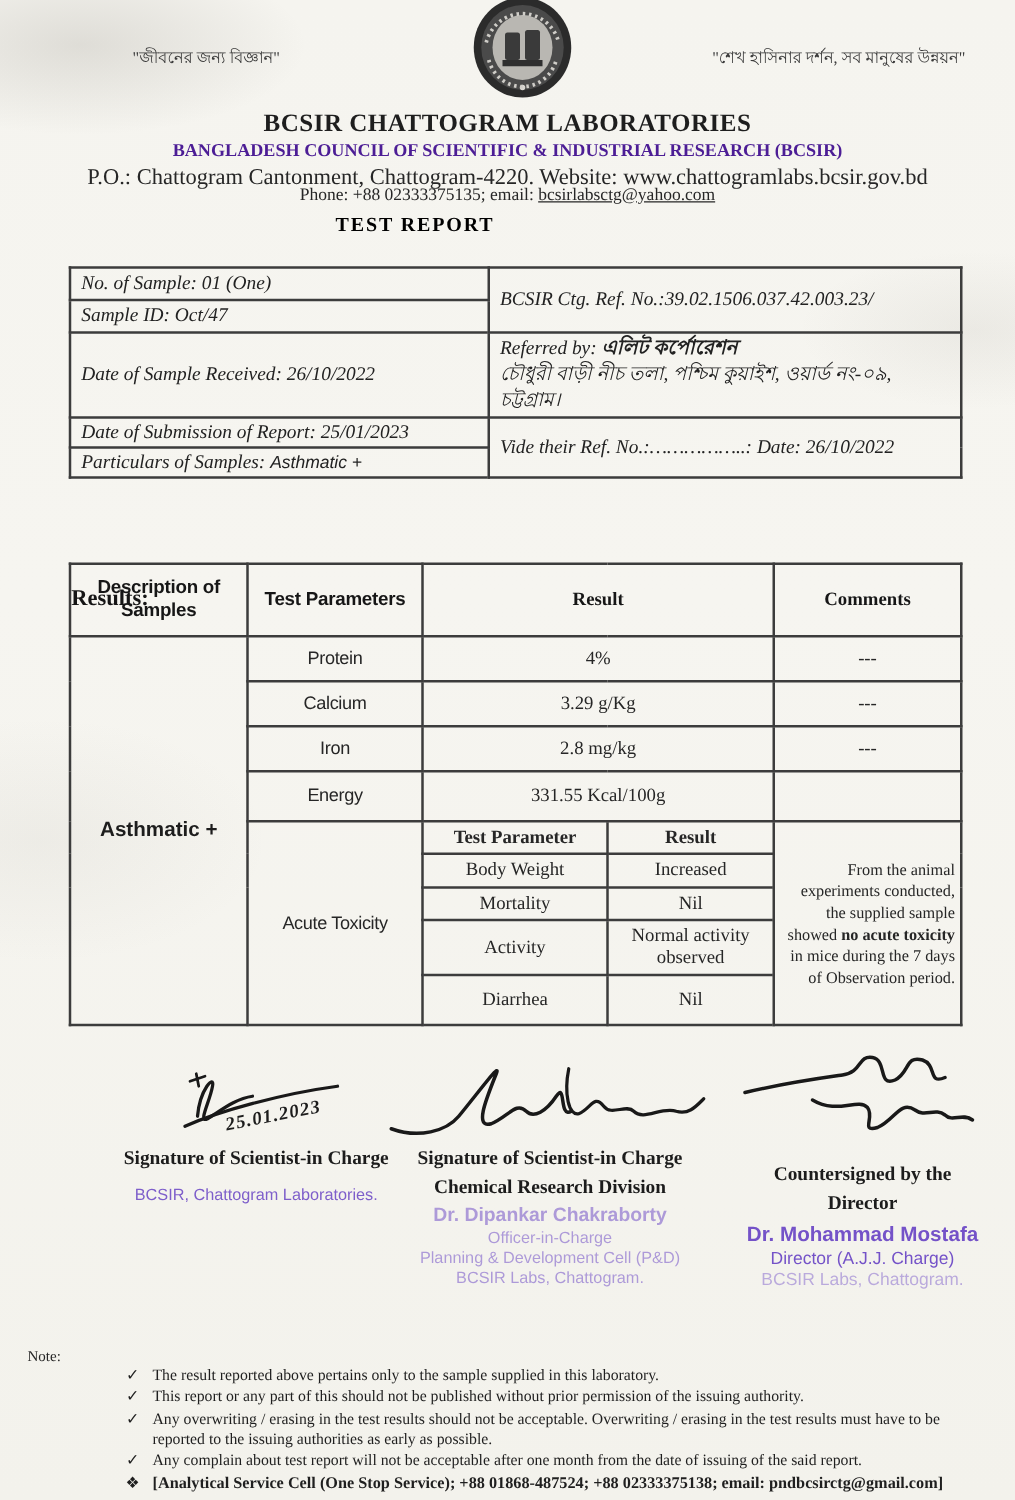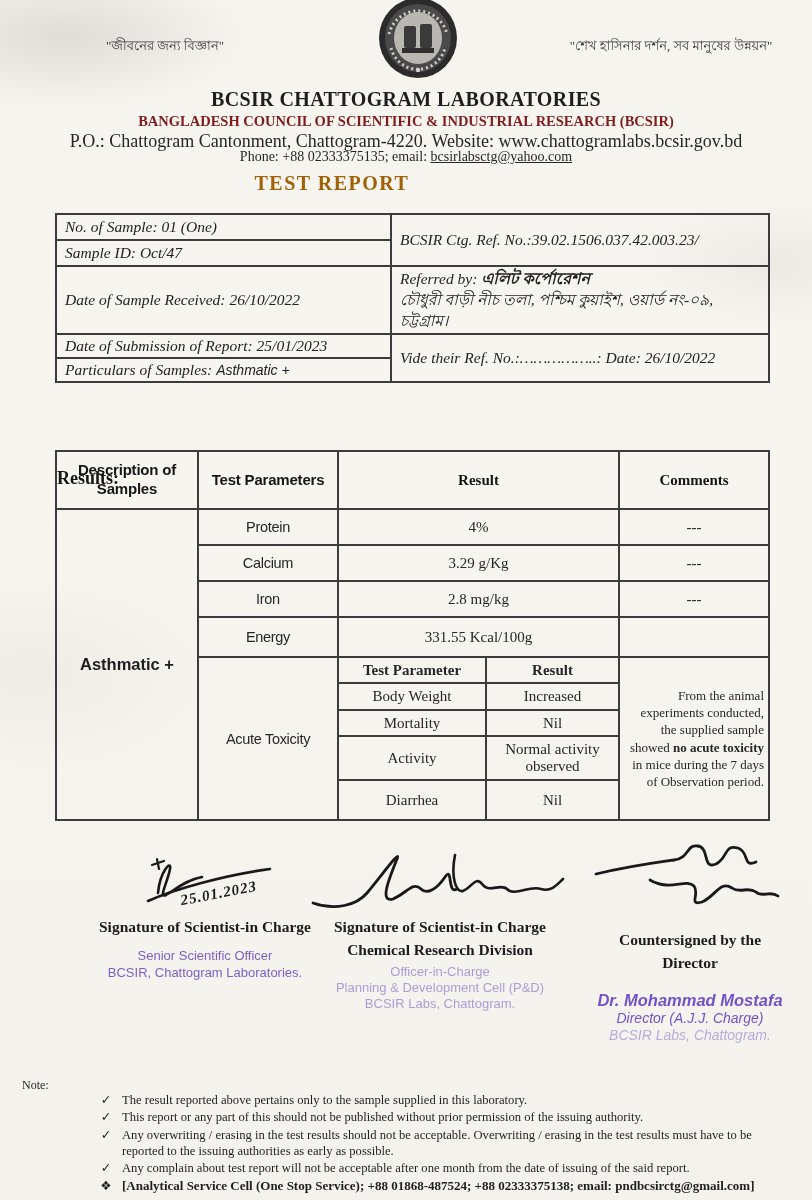--- a/index.html
+++ b/index.html
@@ -11,25 +11,25 @@
       radial-gradient(ellipse 200px 90px at 96% 22%, rgba(140,135,125,.10), transparent 70%),
       radial-gradient(ellipse 260px 140px at 4% 56%, rgba(140,135,125,.08), transparent 70%),
       linear-gradient(180deg,#f5f4ef 0%,#f6f5f0 40%,#f3f2ec 100%);}
   .abs{position:absolute;}
   .ctr{text-align:center;}
   .cond{font-family:"Liberation Sans", sans-serif;letter-spacing:-0.2px;}
 
   
   .motto{font-size:13px;color:#3a3a3a;}
   .org-name{left:0;width:812px;top:88px;font-size:20px;font-weight:bold;letter-spacing:.4px;color:#1e1e1e;}
-  .council{left:0;width:812px;top:113px;font-size:14.5px;font-weight:bold;color:#7f1d1d;}
+  .council{left:0;width:812px;top:113px;font-size:14.5px;font-weight:bold;color:#4c1d95;}
   .addr{left:0;width:812px;top:131px;font-size:18px;}
   .phone{left:0;width:812px;top:149px;font-size:14px;}
   .phone .em{text-decoration:underline;}
-  .report-title{left:0;width:664px;top:172px;font-size:20px;font-weight:bold;letter-spacing:1.5px;color:#a16207;}
+  .report-title{left:0;width:664px;top:172px;font-size:16px;font-weight:bold;letter-spacing:1.5px;color:#000000;}
 
   
   table{border-collapse:collapse;table-layout:fixed;}
   td,th{border:2px solid #3c3c3c;padding:1px 8px;vertical-align:middle;overflow:hidden;}
   .info-table{left:55px;top:213px;width:713px;font-size:15.5px;font-style:italic;}
   .info-table td{color:#222;}
   .beng-name{font-weight:bold;font-size:16px;}
   .beng-addr{font-size:15.5px;line-height:1.35;}
   .partic-val{font-family:"Liberation Sans", sans-serif;font-size:14px;}
 
@@ -203,51 +203,51 @@
   <div style="position:relative;height:60px;">
     <svg class="abs" style="left:85px;top:-2px;" width="160" height="62" viewBox="0 0 160 62">
       <path class="scrawl" stroke-width="2.6" d="M28,40 C30,18 42,6 40,16 C38,28 28,46 36,42 C46,36 58,26 72,24"></path>
       <path class="scrawl" stroke-width="2.2" d="M22,12 L34,8 M27,6 L29,16"></path>
       <path class="scrawl" stroke-width="2.6" d="M18,48 C45,36 95,22 140,16"></path>
     </svg>
     <span class="sig-date" style="left:135px;top:30px;">25.01.2023</span>
   </div>
   <div class="sigline">Signature of Scientist-in Charge</div>
   <div class="stamp stamp1">
-    <div class="ln">Senior Scientific Officer</div>
     <div class="ln">BCSIR, Chattogram Laboratories.</div>
   </div>
 </div>
 
 <div class="sigcol" style="left:300px;top:845px;width:280px;">
   <div style="position:relative;height:70px;">
     <svg class="abs" style="left:5px;top:0px;" width="270" height="72" viewBox="0 0 270 72">
       <path class="scrawl" stroke-width="2.8" d="M8,58 C30,66 52,60 62,48 C80,26 96,4 92,14 C84,34 74,58 88,54 C102,48 108,36 116,44 C122,50 132,44 140,32 C148,20 142,50 152,44"></path>
       <path class="scrawl" stroke-width="2.6" d="M150,10 C146,30 150,48 158,46 C168,42 170,30 178,40 C184,48 196,38 202,44 C210,52 224,40 236,44 C246,47 252,40 258,34"></path>
     </svg>
   </div>
   <div class="sigline">Signature of Scientist-in Charge</div>
   <div class="sigline">Chemical Research Division</div>
   <div class="stamp stamp2" style="margin-top:2px;">
+    <div class="nm">Dr. Dipankar Chakraborty</div>
     <div class="ln">Officer-in-Charge</div>
     <div class="ln">Planning &amp; Development Cell (P&amp;D)</div>
     <div class="ln">BCSIR Labs, Chattogram.</div>
   </div>
 </div>
 
 <div class="sigcol" style="left:580px;top:840px;width:220px;">
   <div style="position:relative;height:88px;">
     <svg class="abs" style="left:10px;top:0px;" width="200" height="90" viewBox="0 0 200 90">
       <path class="scrawl" stroke-width="2.8" d="M6,34 C40,26 70,22 84,20 C100,18 96,4 108,6 C120,8 112,30 126,24 C138,18 134,4 148,8 C160,12 152,28 166,22"></path>
       <path class="scrawl" stroke-width="2.8" d="M60,40 C80,52 96,38 104,46 C110,54 98,66 112,62 C126,56 130,40 142,48 C150,54 158,46 166,52 C172,58 180,50 188,56"></path>
     </svg>
   </div>
   <div class="sigline">Countersigned by the</div>
   <div class="sigline">Director</div>
-  <div class="stamp stamp3" style="margin-top:16px;font-style:italic;">
+  <div class="stamp stamp3" style="margin-top:4px;">
     <div class="nm">Dr. Mohammad Mostafa</div>
     <div class="ln">Director (A.J.J. Charge)</div>
     <div class="ln fade">BCSIR Labs, Chattogram.</div>
   </div>
 </div>
 
 <div class="abs note-label">Note:</div>
 <div class="abs note-list">
   <div class="note-item">
     <span class="mk">✓</span>

